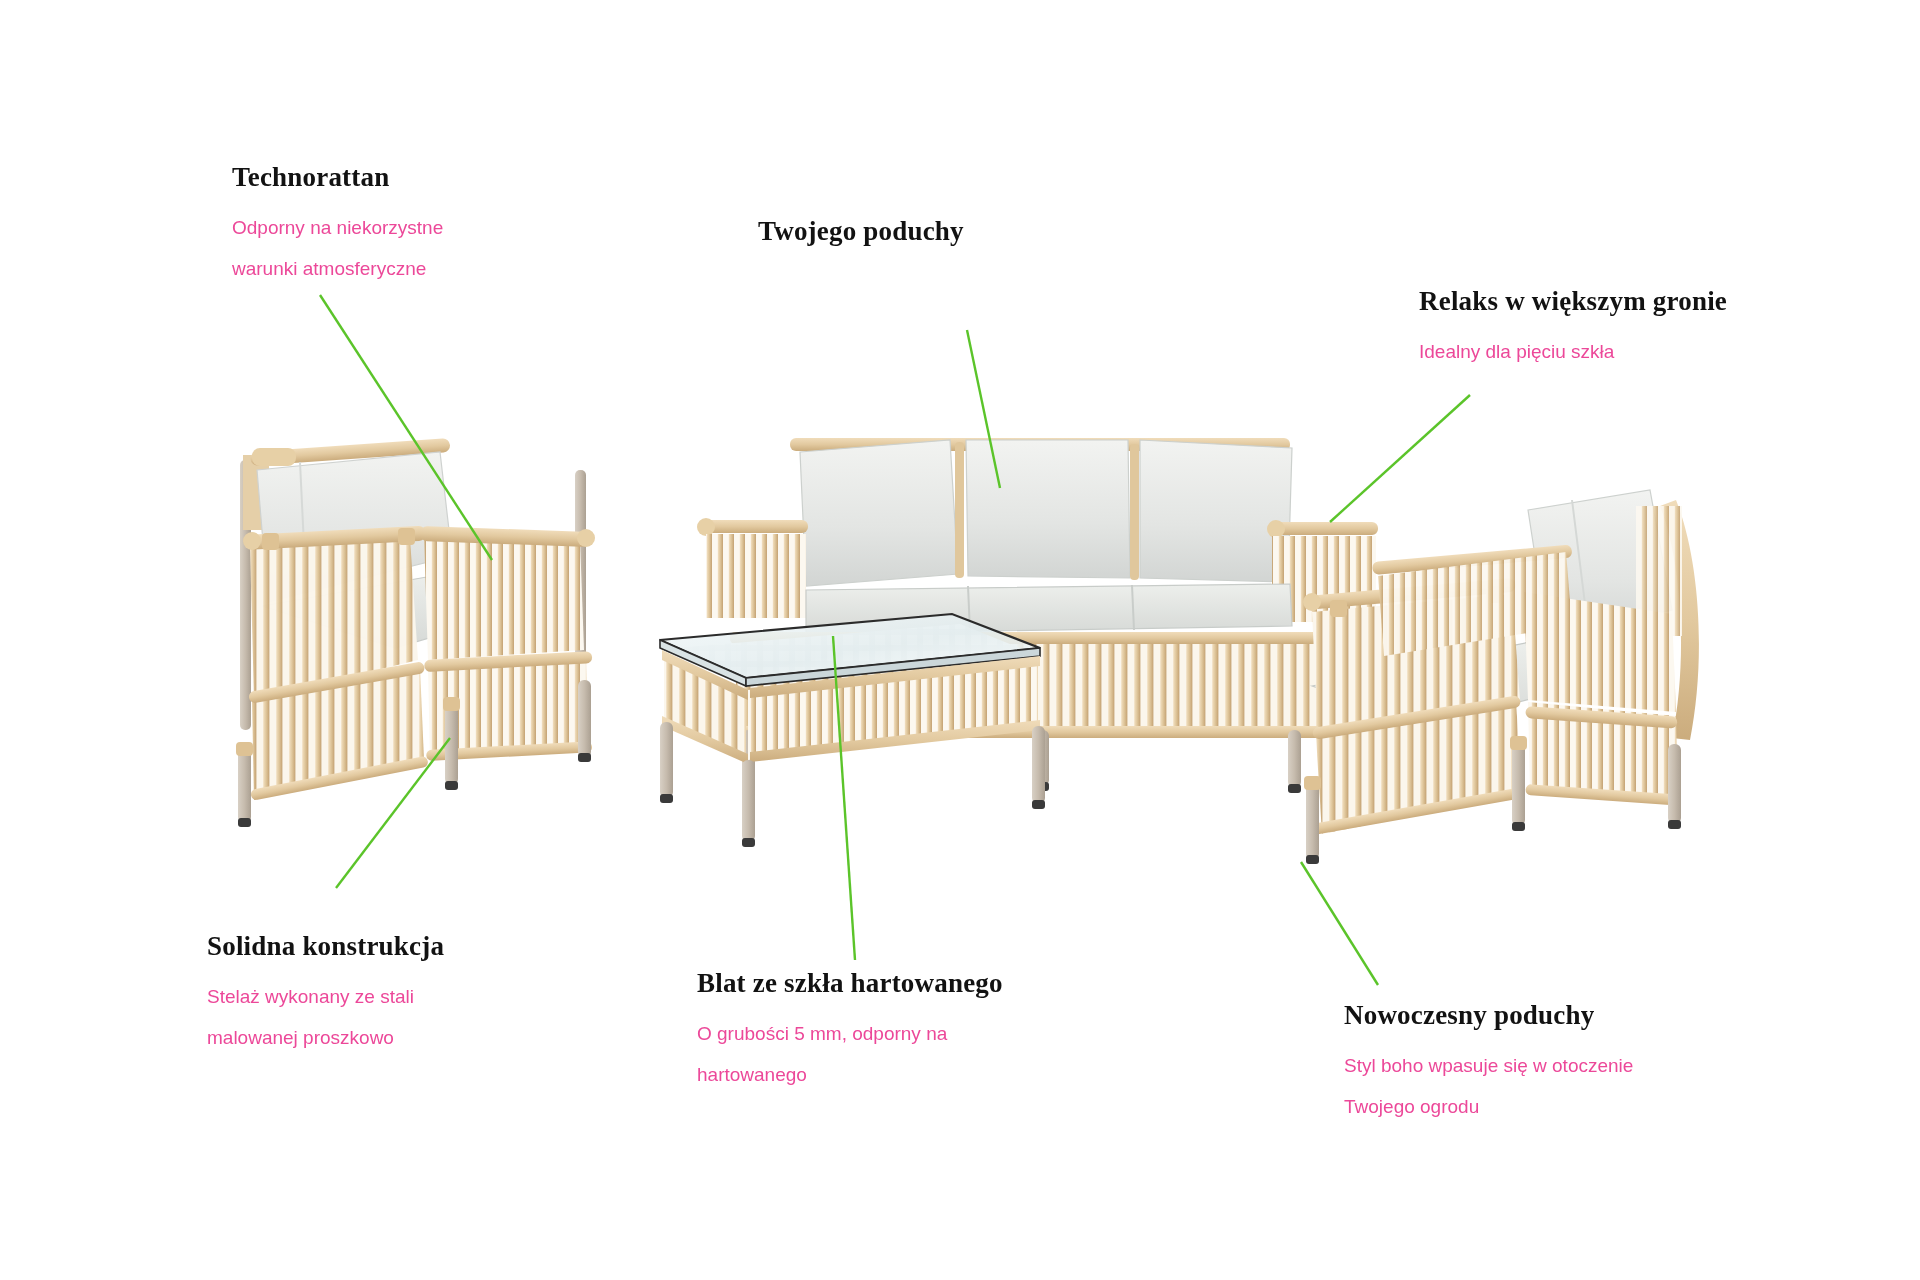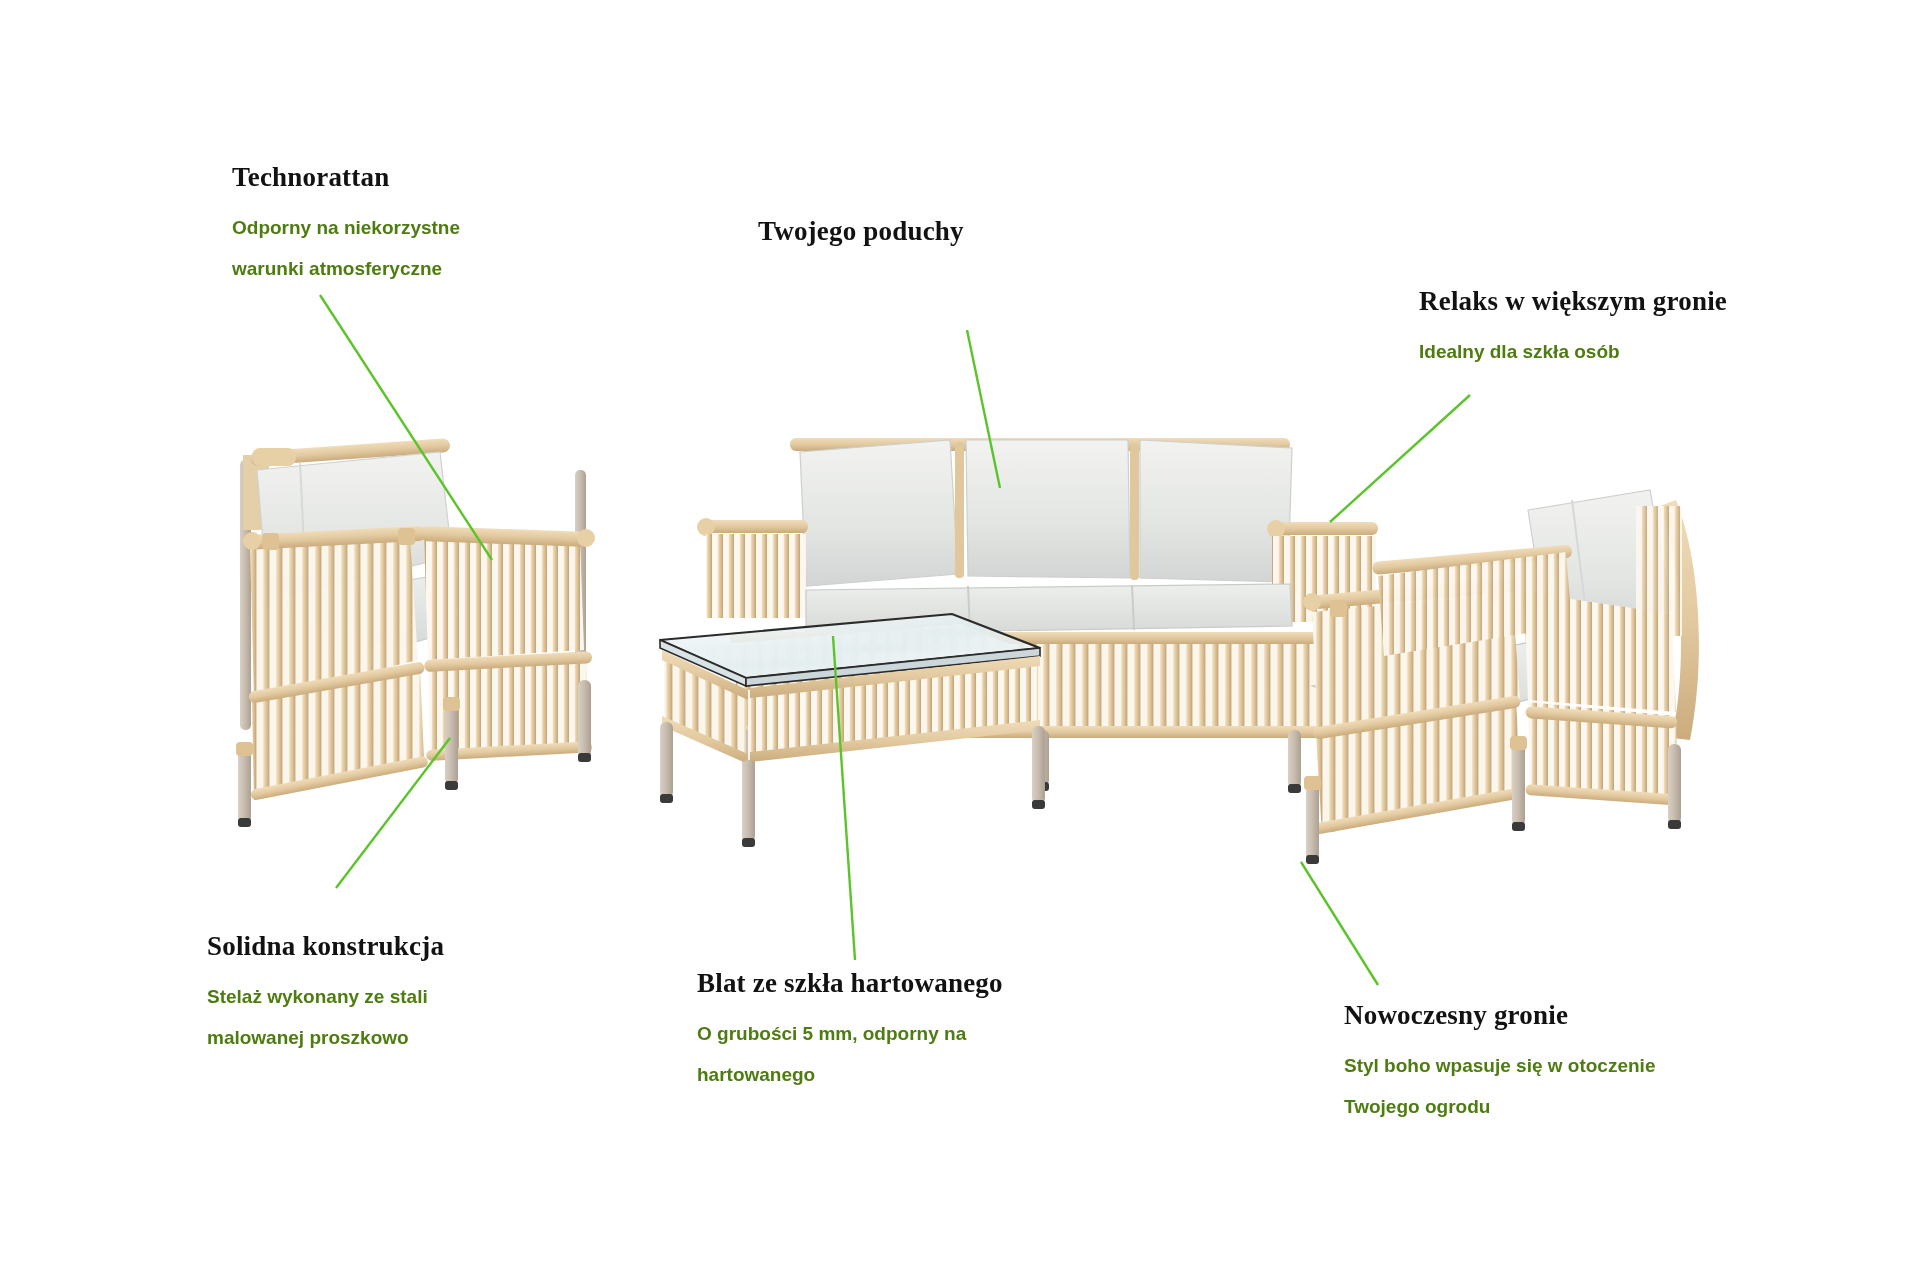--- a/index.html
+++ b/index.html
@@ -22,24 +22,24 @@
     font-family:"Liberation Serif", serif;
     font-weight:700;
     font-size:27px;
     letter-spacing:.2px;
     color:#121212;
     margin:0 0 14px 0;
     white-space:nowrap;
   }
   .callout .c-desc{
     font-family:"Liberation Sans", sans-serif;
-    font-weight:700;
+    font-weight:400;
     font-size:19px;
     line-height:41px;
-    color:#4d7c0f;
+    color:#ec4899;
     margin:0;
     max-width:320px;
   }
   .callout .c-desc.wide{max-width:440px;}
   .callout .c-desc.nowrap{max-width:none;white-space:nowrap;}
 
   #callout-technorattan{left:232px;top:162px;}
   #callout-poduchy{left:758px;top:216px;}
   #callout-relaks{left:1419px;top:286px;}
   #callout-konstrukcja{left:207px;top:905px;margin-top:26px;}
@@ -272,41 +272,41 @@
     </p>
   </div>
 
   <div class="callout" id="callout-poduchy">
     <h3 class="c-title">Twojego poduchy</h3>
   </div>
 
   <div class="callout" id="callout-relaks">
     <h3 class="c-title">Relaks w większym gronie</h3>
     <p class="c-desc nowrap">
-      <span>Idealny dla szkła osób</span>
+      <span>Idealny dla pięciu szkła</span>
     </p>
   </div>
 
   <div class="callout" id="callout-konstrukcja">
     <h3 class="c-title">Solidna konstrukcja</h3>
     <p class="c-desc">
       <span>Stelaż wykonany ze stali</span><br>
       <span>malowanej proszkowo</span>
     </p>
   </div>
 
   <div class="callout" id="callout-blat">
     <h3 class="c-title">Blat ze szkła hartowanego</h3>
     <p class="c-desc wide">
       <span>O grubości 5 mm, odporny na</span><br>
       <span>hartowanego</span>
     </p>
   </div>
 
   <div class="callout" id="callout-design">
-    <h3 class="c-title">Nowoczesny gronie</h3>
+    <h3 class="c-title">Nowoczesny poduchy</h3>
     <p class="c-desc wide">
       <span>Styl boho wpasuje się w otoczenie</span><br>
       <span>Twojego ogrodu</span>
     </p>
   </div>
 
 </div>
 
 </body></html>

